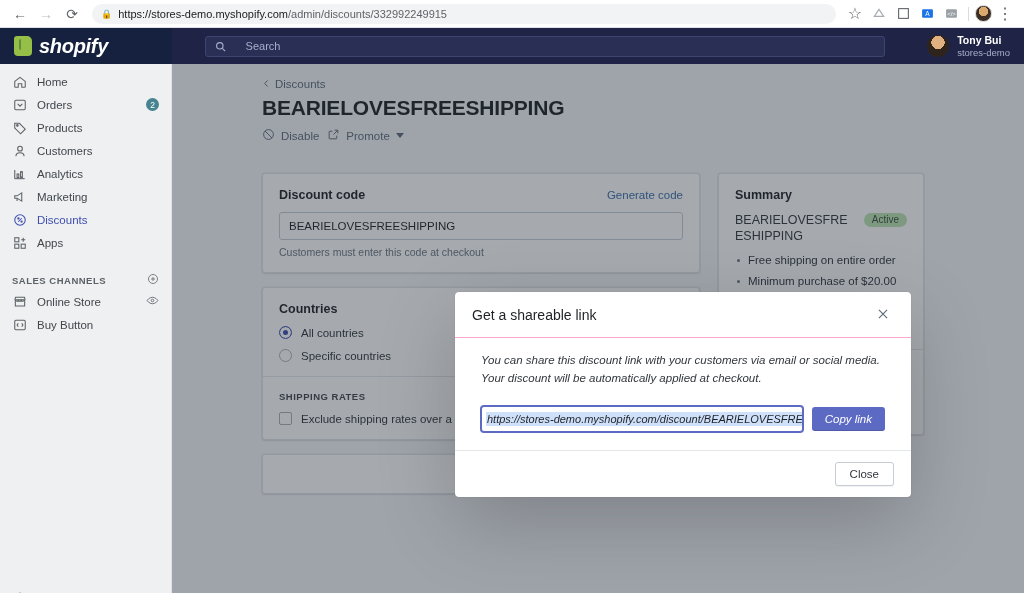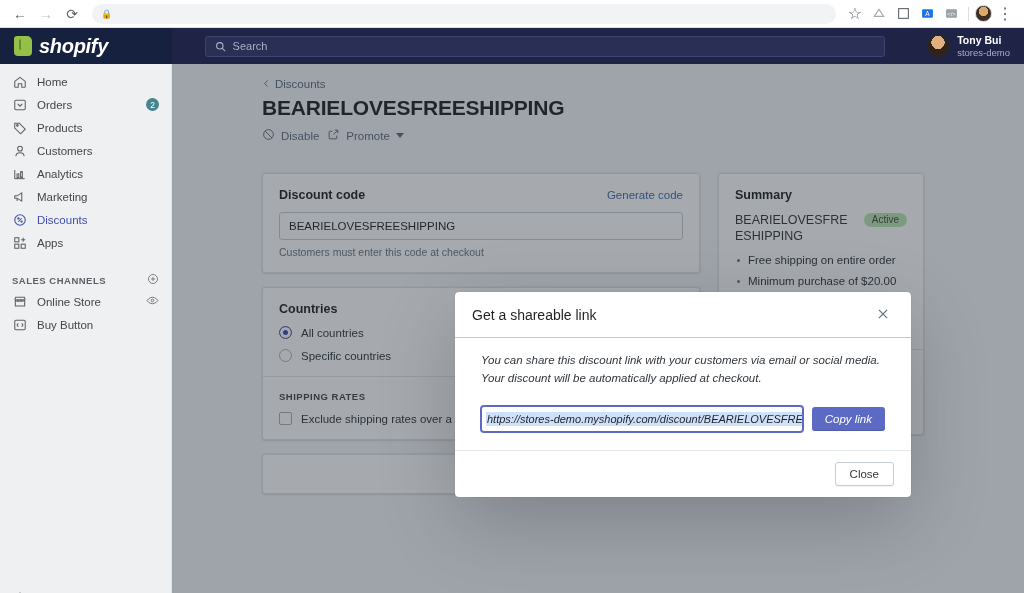--- a/index.html
+++ b/index.html
@@ -78,21 +78,21 @@
   #logo-text {
     color:#fff; font-size:20px; font-weight:bold; font-style:italic;
     letter-spacing:-0.3px;
   }
   #search-wrap { flex:1; display:flex; justify-content:center; }
   #search-box {
     width: 680px; height: 21px;
     background: #2a2f56;
     border: 1px solid #3d4470;
     border-radius: 3px;
-    display:flex; align-items:center; gap:7px;
+    display:flex; align-items:center; gap:20px;
     padding: 0 9px;
   }
   #search-placeholder { color:#a8aec9; font-size:11px; }
   #user-menu {
     display:flex; align-items:center; gap:8px;
     padding: 0 14px 0 10px; height:36px;
   }
   #user-avatar {
     width:22px; height:22px; border-radius:50%;
     background: radial-gradient(circle at 50% 34%, #e0b080 0 36%, #2f241c 37% 100%);
@@ -256,20 +256,21 @@
 </style>
 </head>
 <body>
 
 <div id="browser-bar">
   <div class="nav-btn">←</div>
   <div class="nav-btn disabled">→</div>
   <div class="nav-btn">⟳</div>
   <div id="url-bar">
     <span style="font-size:9px;color:#5f6368;">🔒</span>
+    <span id="url-text"><span>https://stores-demo.myshopify.com</span><span class="dim">/admin/discounts/332992249915</span></span>
   </div>
   <div class="tb-icon">☆</div>
   <div class="tb-icon">
     <svg width="14" height="14" viewBox="0 0 24 24" fill="none" stroke="#a5acb3" stroke-width="2">
       <path d="M4 16l8-12 8 12H4z"></path>
     </svg>
   </div>
   <div class="tb-icon">
     <svg width="13" height="13" viewBox="0 0 24 24" fill="none" stroke="#5f6368" stroke-width="2">
       <rect x="3" y="3" width="18" height="18"></rect>

